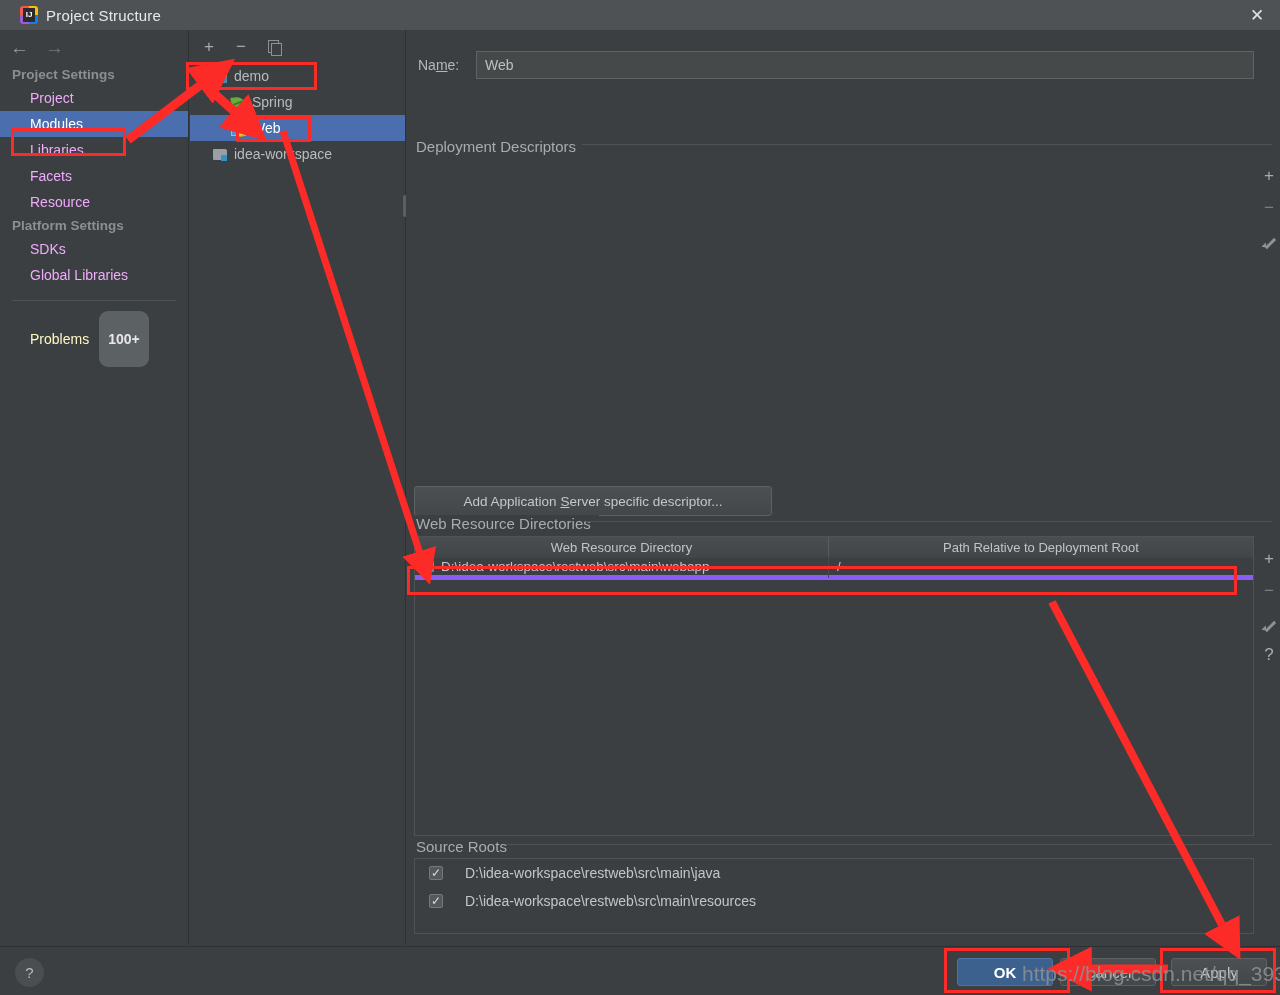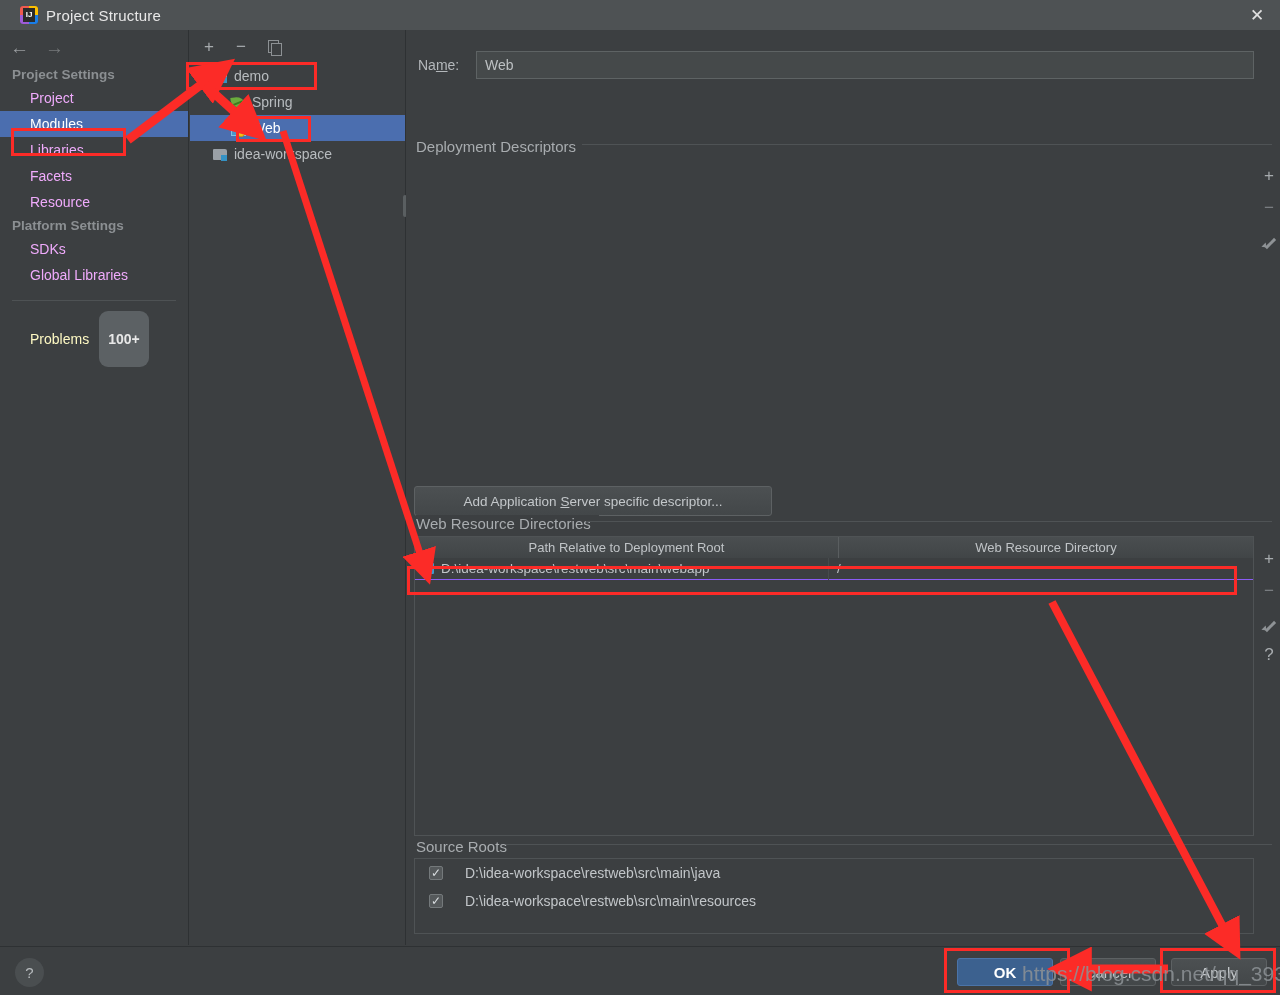--- a/index.html
+++ b/index.html
@@ -168,21 +168,21 @@
     font-size:13px; color:#c0c4c7; text-align:center; line-height:21px;
     border-right:1px solid #5a5e60;
   }
   .th:last-child { border-right:none; }
   .empty-msg {
     text-align:center; font-size:14px; color:#9a9ea1; padding-top:90px;
   }
 
   .row-item {
     display:flex; align-items:center; height:22px; font-size:13.5px;
-    color:#c2c6c9; border-bottom:1px solid #8b5cf6;
+    color:#c2c6c9; border-bottom:5px solid #8b5cf6;
   }
   .row-cell-1 { width:414px; display:flex; align-items:center; padding-left:6px;
                 border-right:1px solid #474b4d; height:22px; }
   .row-cell-2 { padding-left:8px; }
   .dir-ico {
     width:13px; height:11px; margin-right:7px; flex:none; position:relative;
   }
   .dir-ico::before{
     content:""; position:absolute; left:0; top:0; width:13px;height:11px;
     background:#3d9ad1; border-radius:1px;
@@ -356,22 +356,22 @@
 
     <button class="btn" style="position:absolute; left:8px; top:428px; width:358px; height:30px;margin-top:28px;">
       <span>Add Application </span><u>S</u><span>erver specific descriptor...</span>
     </button>
 
     <div class="group-title" style="top:485px;">Web Resource Directories</div>
     <div class="group-line" style="left:180px; top:491px; width:686px;"></div>
 
     <div class="table-box" style="left:8px; top:506px; width:840px; height:300px;">
       <div class="th-row">
+        <div class="th" style="width:414px;">Web Resource Directory</div>
         <div class="th" style="width:424px;">Path Relative to Deployment Root</div>
-        <div class="th" style="width:414px;">Web Resource Directory</div>
       </div>
       <div class="row-item">
         <div class="row-cell-1">
           <span class="dir-ico"></span>
           <span>D:\idea-workspace\restweb\src\main\webapp</span>
         </div>
         <div class="row-cell-2">/</div>
       </div>
     </div>
 

